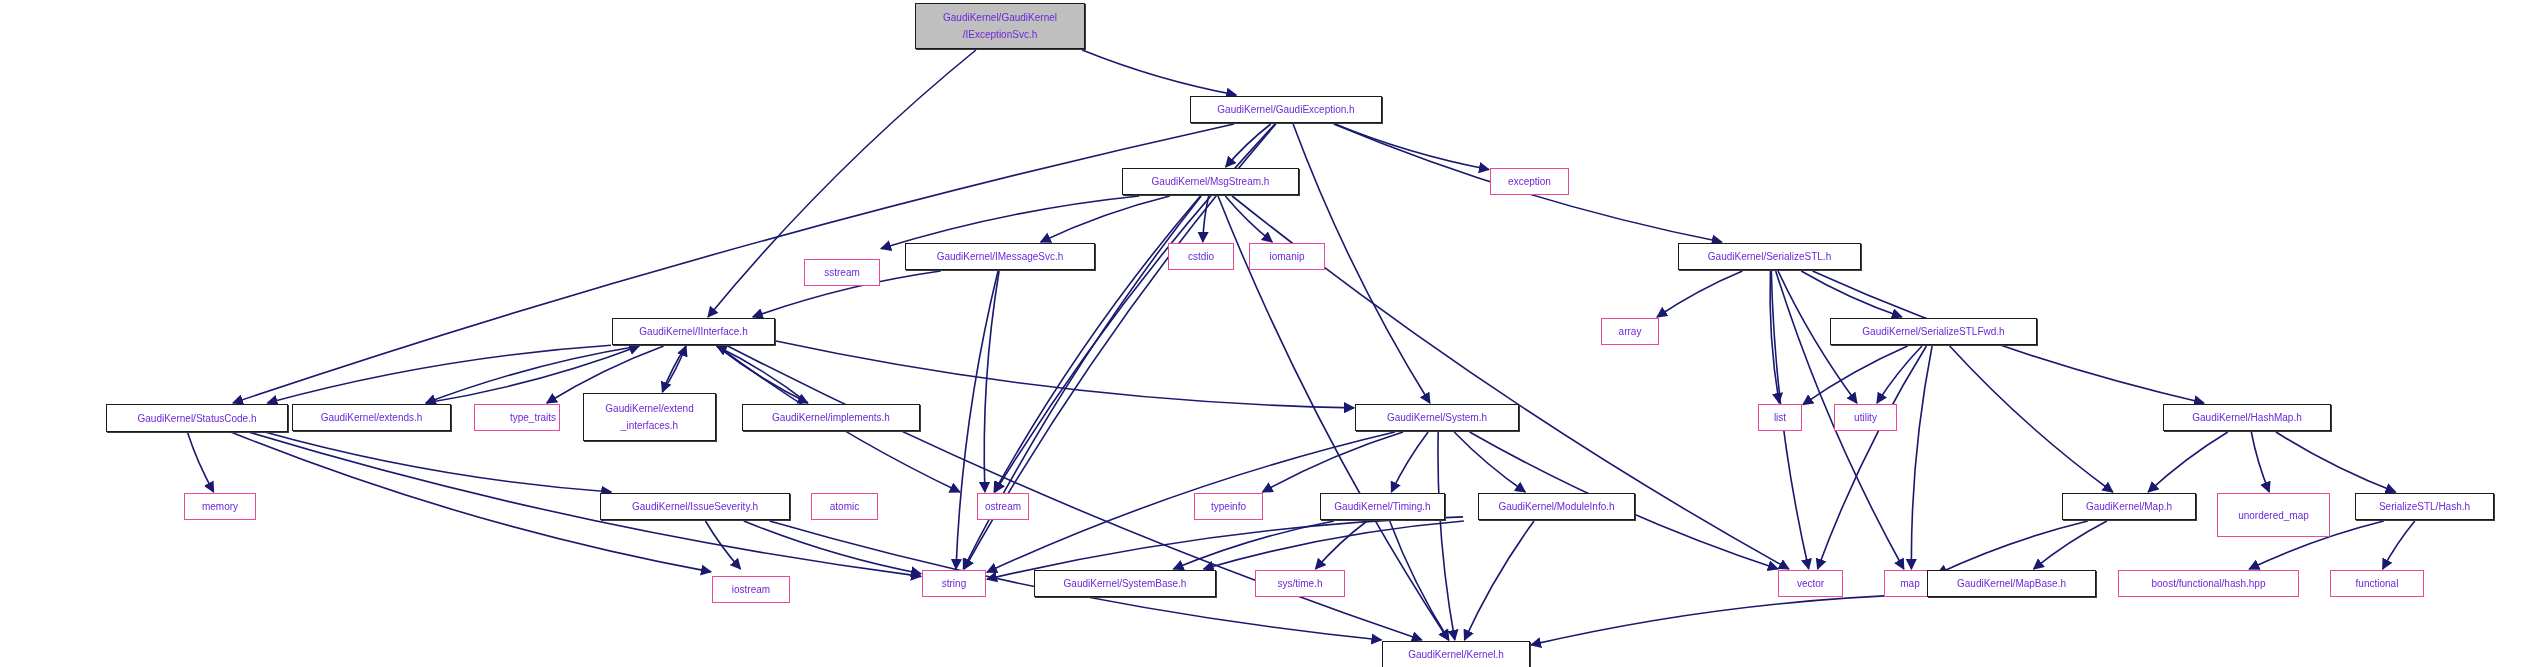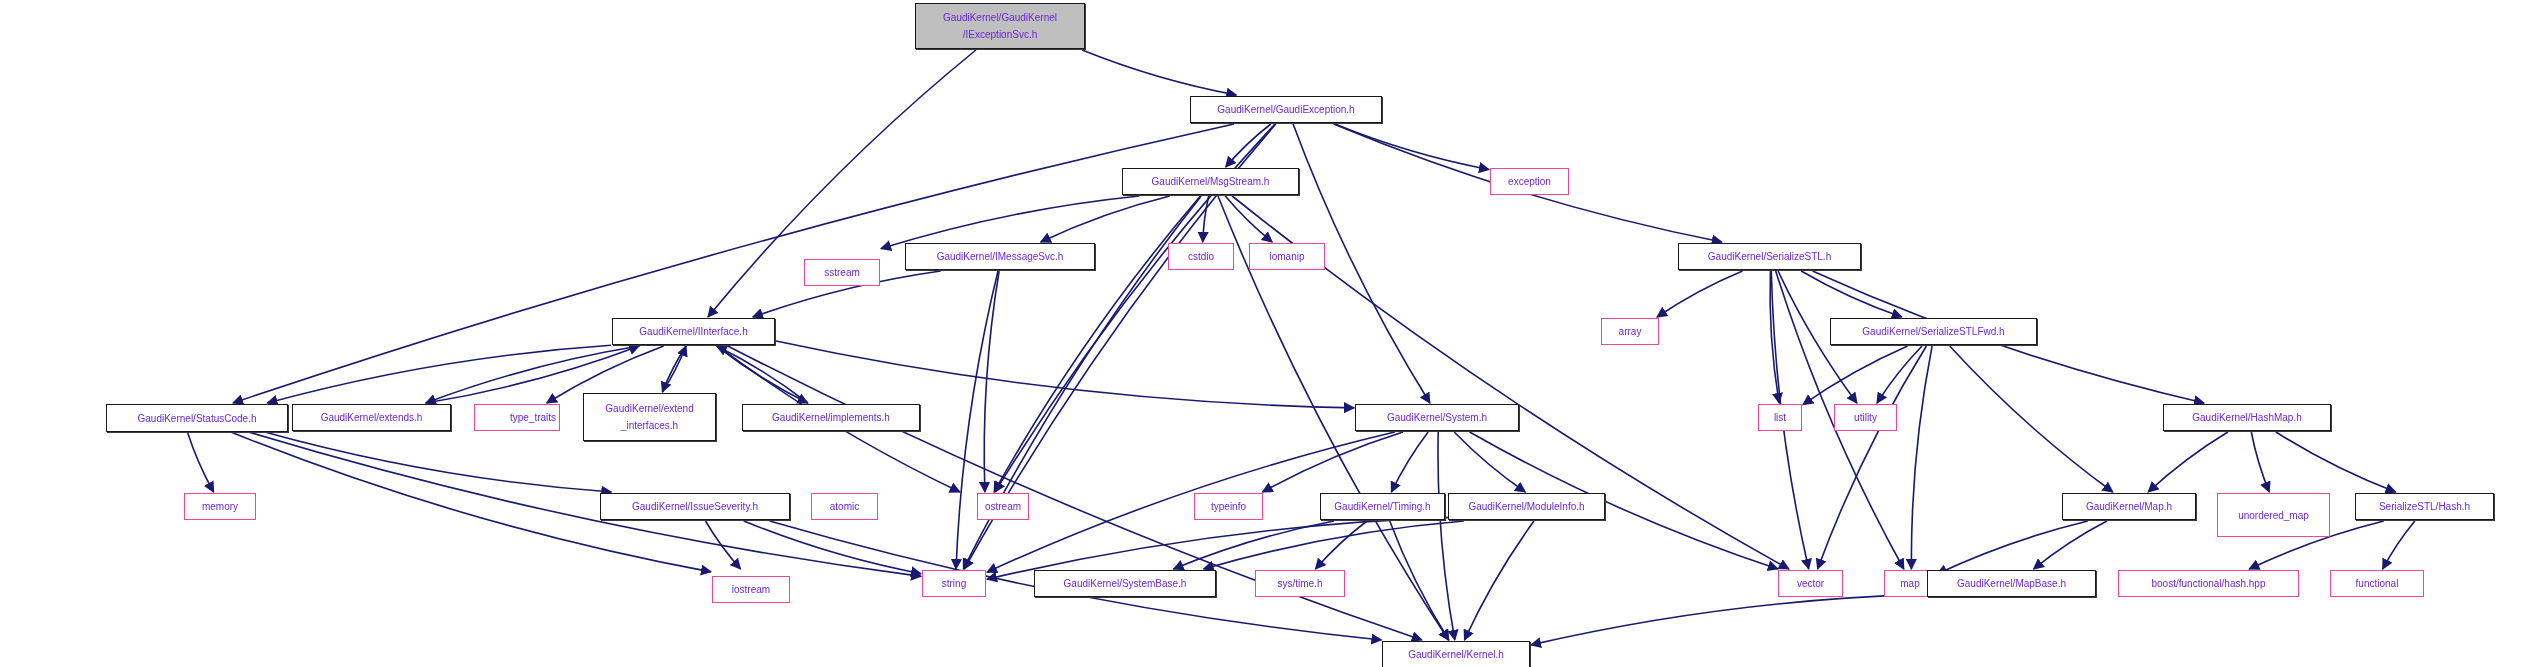--- a/index.html
+++ b/index.html
@@ -139,21 +139,21 @@
       <div class="node local" style="left: 1355px; top: 404px; width: 164px; height: 27px;">GaudiKernel/System.h</div>
       <div class="node system" style="left: 1758px; top: 404px; width: 44px; height: 27px;">list</div>
       <div class="node system" style="left: 1834px; top: 404px; width: 63px; height: 27px;">utility</div>
       <div class="node local" style="left: 2163px; top: 404px; width: 168px; height: 27px;">GaudiKernel/HashMap.h</div>
       <div class="node system" style="left: 184px; top: 493px; width: 72px; height: 27px;">memory</div>
       <div class="node local" style="left: 600px; top: 493px; width: 190px; height: 27px;">GaudiKernel/IssueSeverity.h</div>
       <div class="node system" style="left: 811px; top: 493px; width: 67px; height: 27px;">atomic</div>
       <div class="node system" style="left: 977px; top: 493px; width: 52px; height: 27px;">ostream</div>
       <div class="node system" style="left: 1194px; top: 493px; width: 69px; height: 27px;">typeinfo</div>
       <div class="node local" style="left: 1320px; top: 493px; width: 125px; height: 27px;">GaudiKernel/Timing.h</div>
-      <div class="node local" style="left: 1448px; top: 493px; width: 157px; height: 27px;">GaudiKernel/ModuleInfo.h</div>
+      <div class="node local" style="left: 1478px; top: 493px; width: 157px; height: 27px;">GaudiKernel/ModuleInfo.h</div>
       <div class="node local" style="left: 2062px; top: 493px; width: 134px; height: 27px;">GaudiKernel/Map.h</div>
       <div class="node system" style="left: 2217px; top: 493px; width: 113px; height: 44px;">unordered_map</div>
       <div class="node local" style="left: 2355px; top: 493px; width: 139px; height: 27px;">SerializeSTL/Hash.h</div>
       <div class="node system" style="left: 712px; top: 570px; width: 78px; height: 27px; margin-top: 6px;">iostream</div>
       <div class="node system" style="left: 922px; top: 570px; width: 64px; height: 27px;">string</div>
       <div class="node local" style="left: 1034px; top: 570px; width: 182px; height: 27px;">GaudiKernel/SystemBase.h</div>
       <div class="node system" style="left: 1255px; top: 570px; width: 90px; height: 27px;">sys/time.h</div>
       <div class="node system" style="left: 1778px; top: 570px; width: 65px; height: 27px;">vector</div>
       <div class="node system" style="left: 1884px; top: 570px; width: 52px; height: 27px;">map</div>
       <div class="node local" style="left: 1927px; top: 570px; width: 169px; height: 27px;">GaudiKernel/MapBase.h</div>

